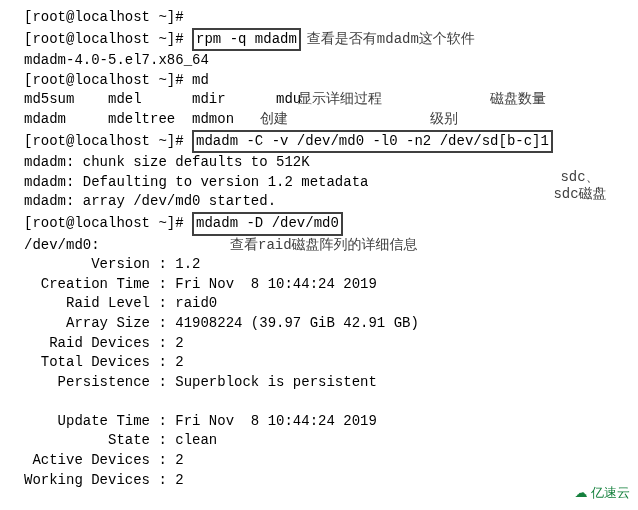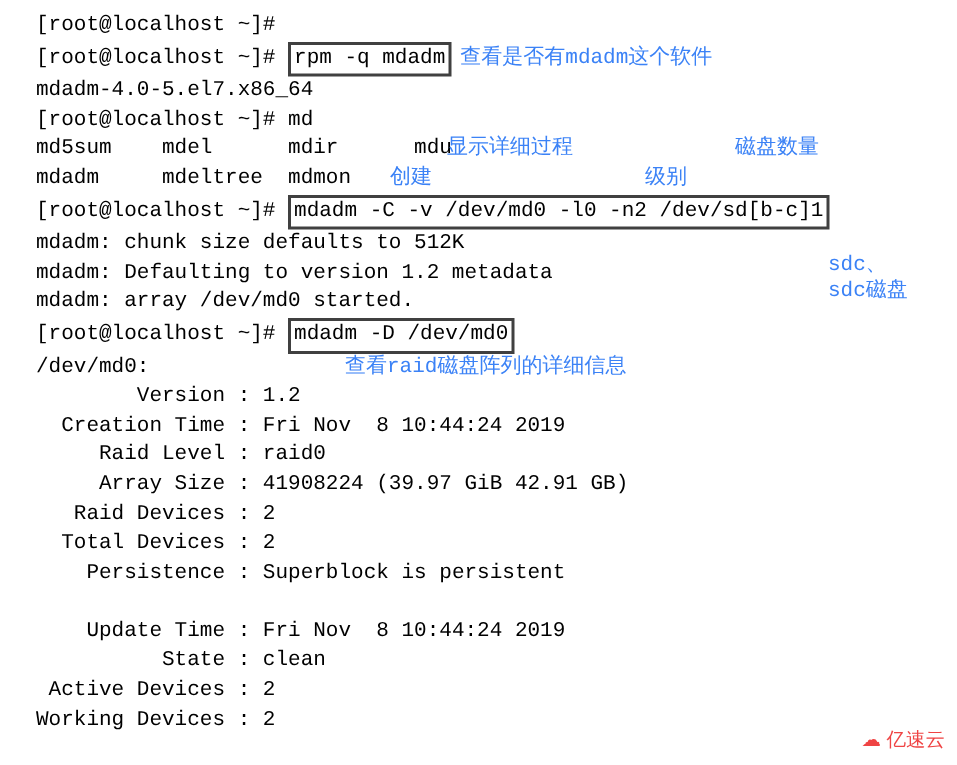--- a/index.html
+++ b/index.html
@@ -17,29 +17,30 @@
       white-space: pre;
       position: relative;
       margin-left: 16px;
     }
     .boxed {
       border: 2px solid #404040;
       display: inline-block;
       padding: 0 2px;
     }
     .anno {
-      color: #3b82f6;
+      color: #404040;
       display: inline-block;
       margin-left: 6px;
+      text-align: center;
     }
     .watermark {
       position: absolute;
       right: 8px;
       bottom: 8px;
-      color: #ef4444;
+      color: #15803d;
       font-family: sans-serif;
       font-size: 13px;
     }
   </style>
 </head>
 <body>
 
 <div class="line"><span>[root@localhost ~]#</span></div>
 
 <div class="line"><span>[root@localhost ~]# </span><span class="boxed">rpm -q mdadm</span><span class="anno">查看是否有mdadm这个软件</span></div>

